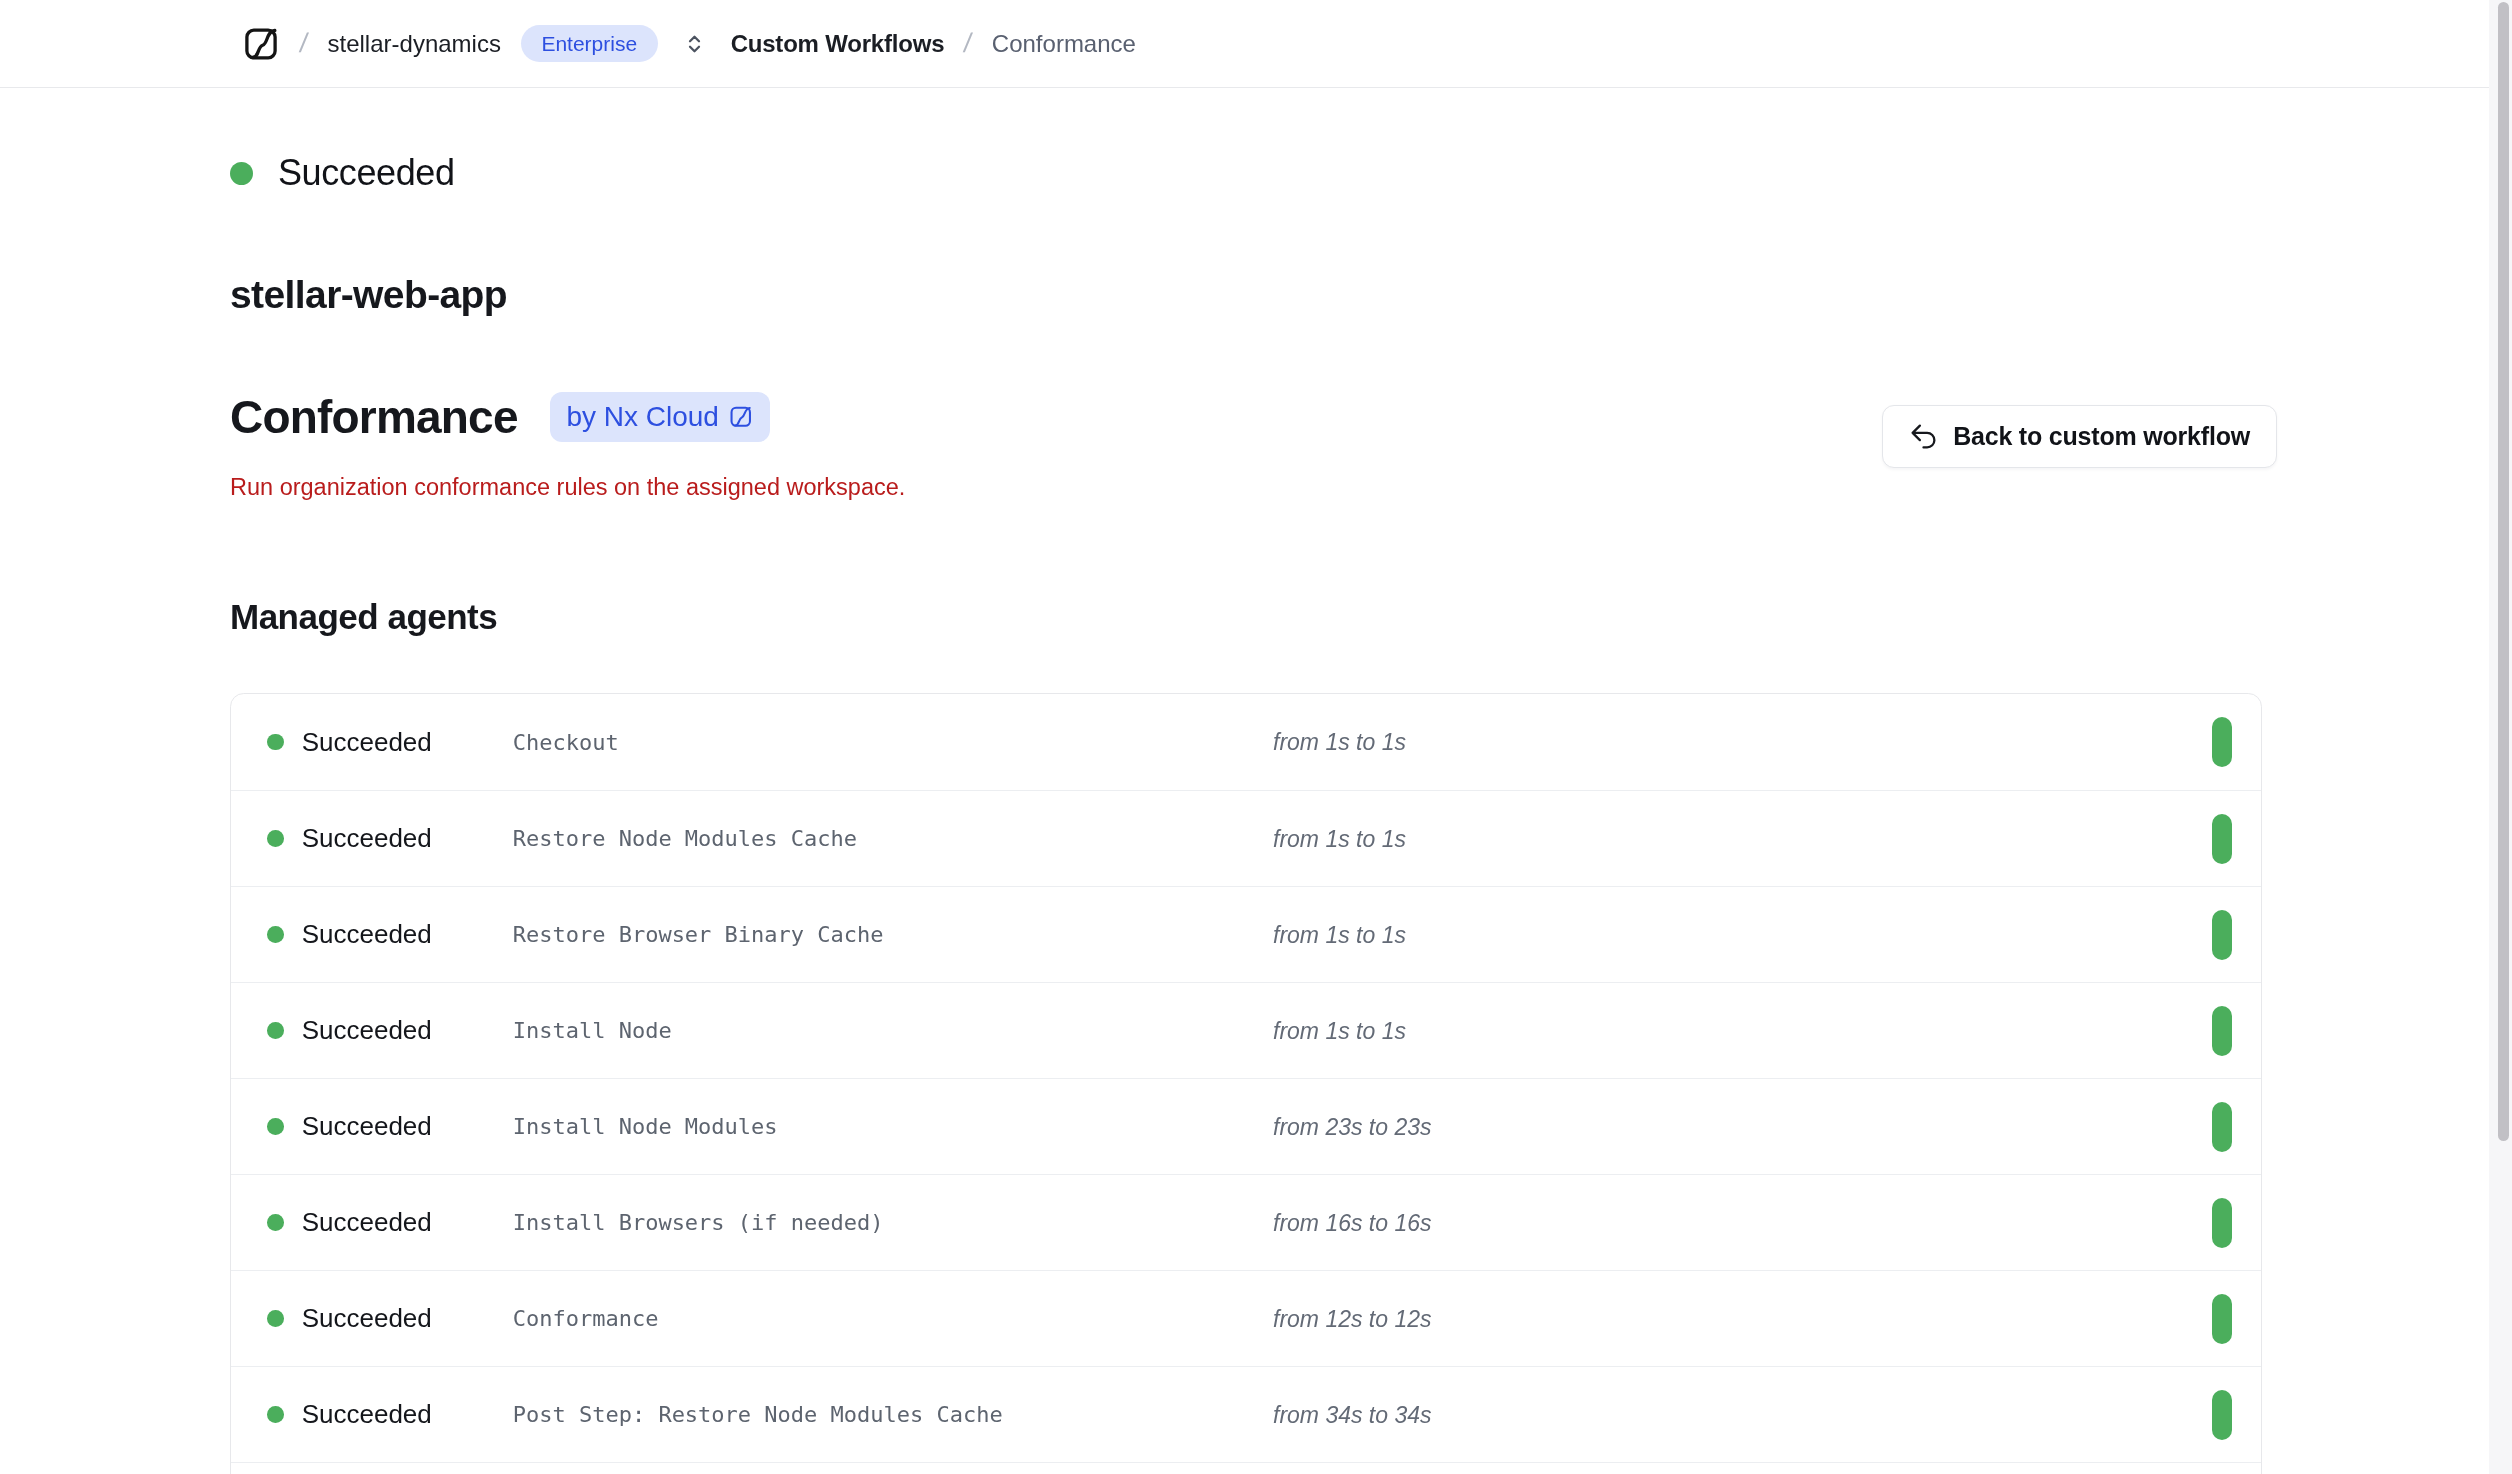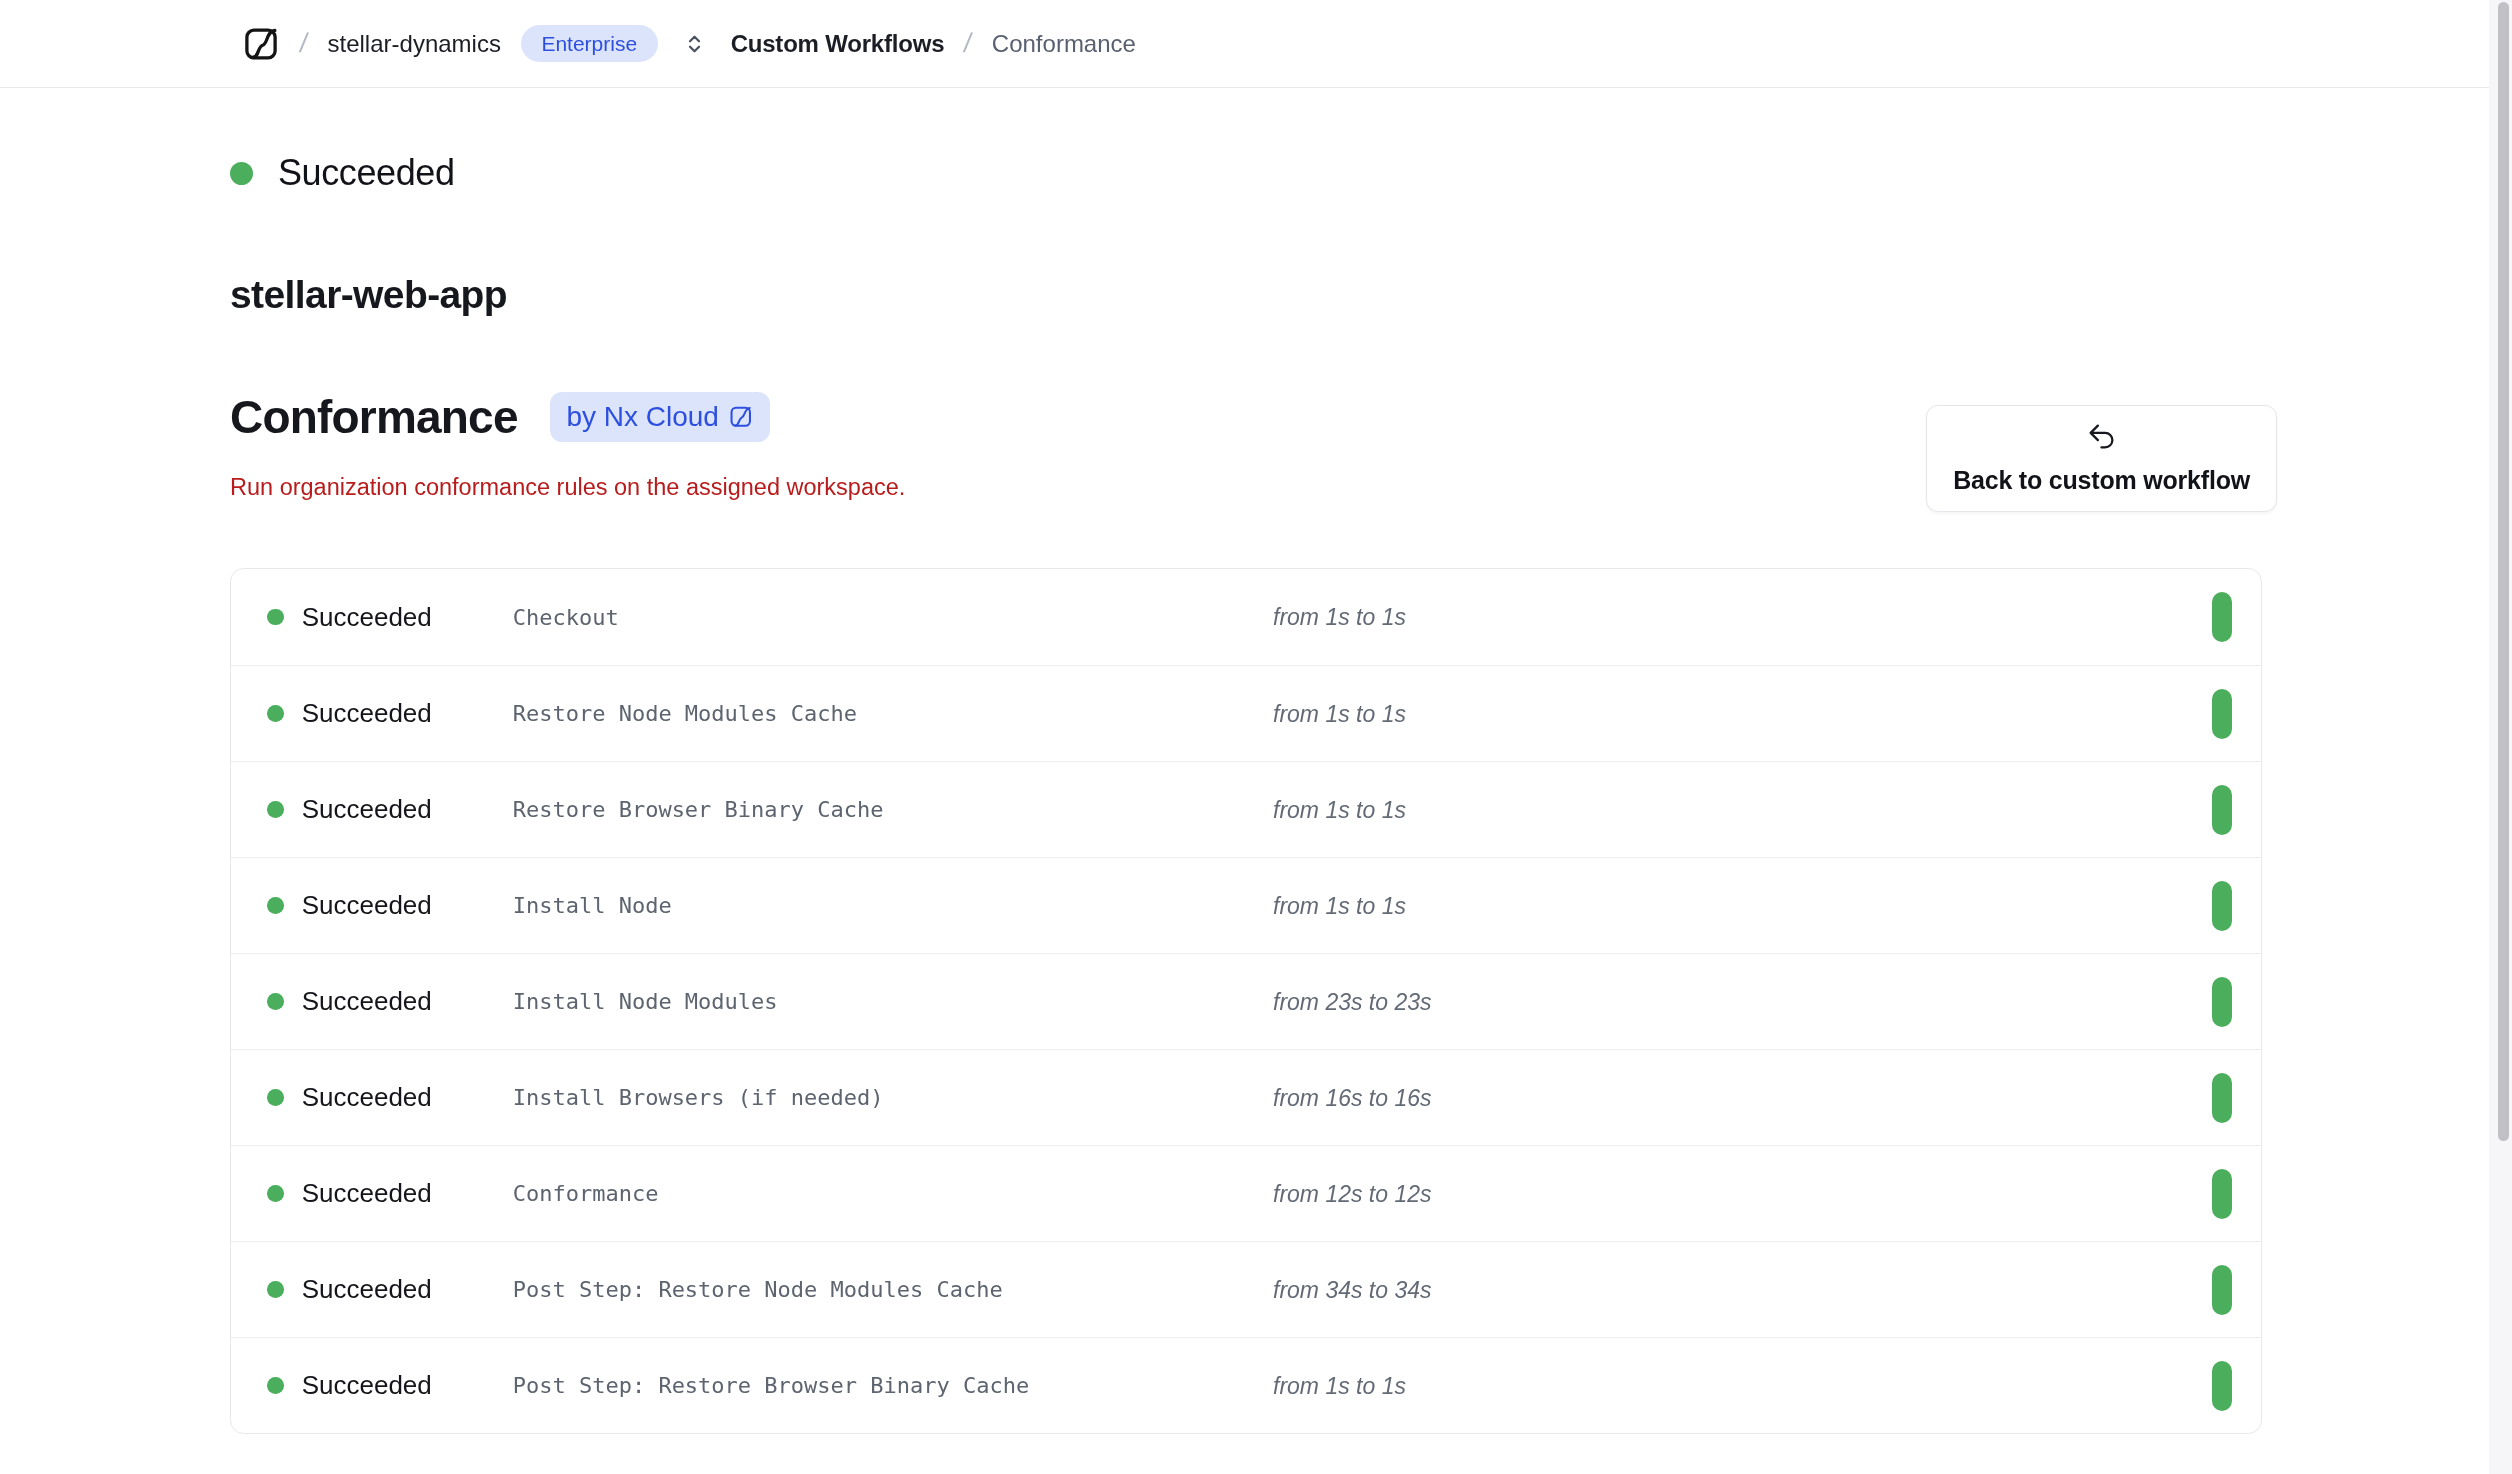--- a/index.html
+++ b/index.html
@@ -84,21 +84,20 @@
     margin-top: 15px;
     display: inline-flex; align-items: center; gap: 15px;
     background: #fff;
     border: 1.5px solid #e4e6ea;
     border-radius: 12px;
     padding: 16px 26px;
     font-family: inherit;
     font-size: 25px; font-weight: 700; letter-spacing: -0.2px; color: #111318;
     cursor: pointer;
     box-shadow: 0 1.5px 3px rgba(16, 24, 40, 0.04);
-    flex-direction: column;
   }
 
   .section-title { margin-top: 96px; font-size: 35px; font-weight: 700; letter-spacing: -0.5px; }
 
   
   .agents-card {
     margin-top: 56px;
     width: 2032px;
     border: 1.5px solid #e7e8eb;
     border-radius: 13.7px;
@@ -202,20 +201,21 @@
     </div>
 
     <button class="back-btn">
       <svg width="29" height="29" viewBox="0 0 24 24" fill="none" stroke="#16181d" stroke-width="1.9" stroke-linecap="round" stroke-linejoin="round">
         <path d="M9 15L3 9m0 0l6-6M3 9h12a6 6 0 010 12h-3"></path>
       </svg>
       <span>Back to custom workflow</span>
     </button>
   </div>
 
+  <h2 class="section-title">Managed agents</h2>
 
   <div class="agents-card" id="agents-card">
       <div class="agent-row">
     <span class="dot row-dot"></span>
     <span class="row-status">Succeeded</span>
     <span class="row-step">Checkout</span>
     <span class="row-duration">from 1s to 1s</span>
     <span class="row-pill"></span>
   </div>
       <div class="agent-row">

